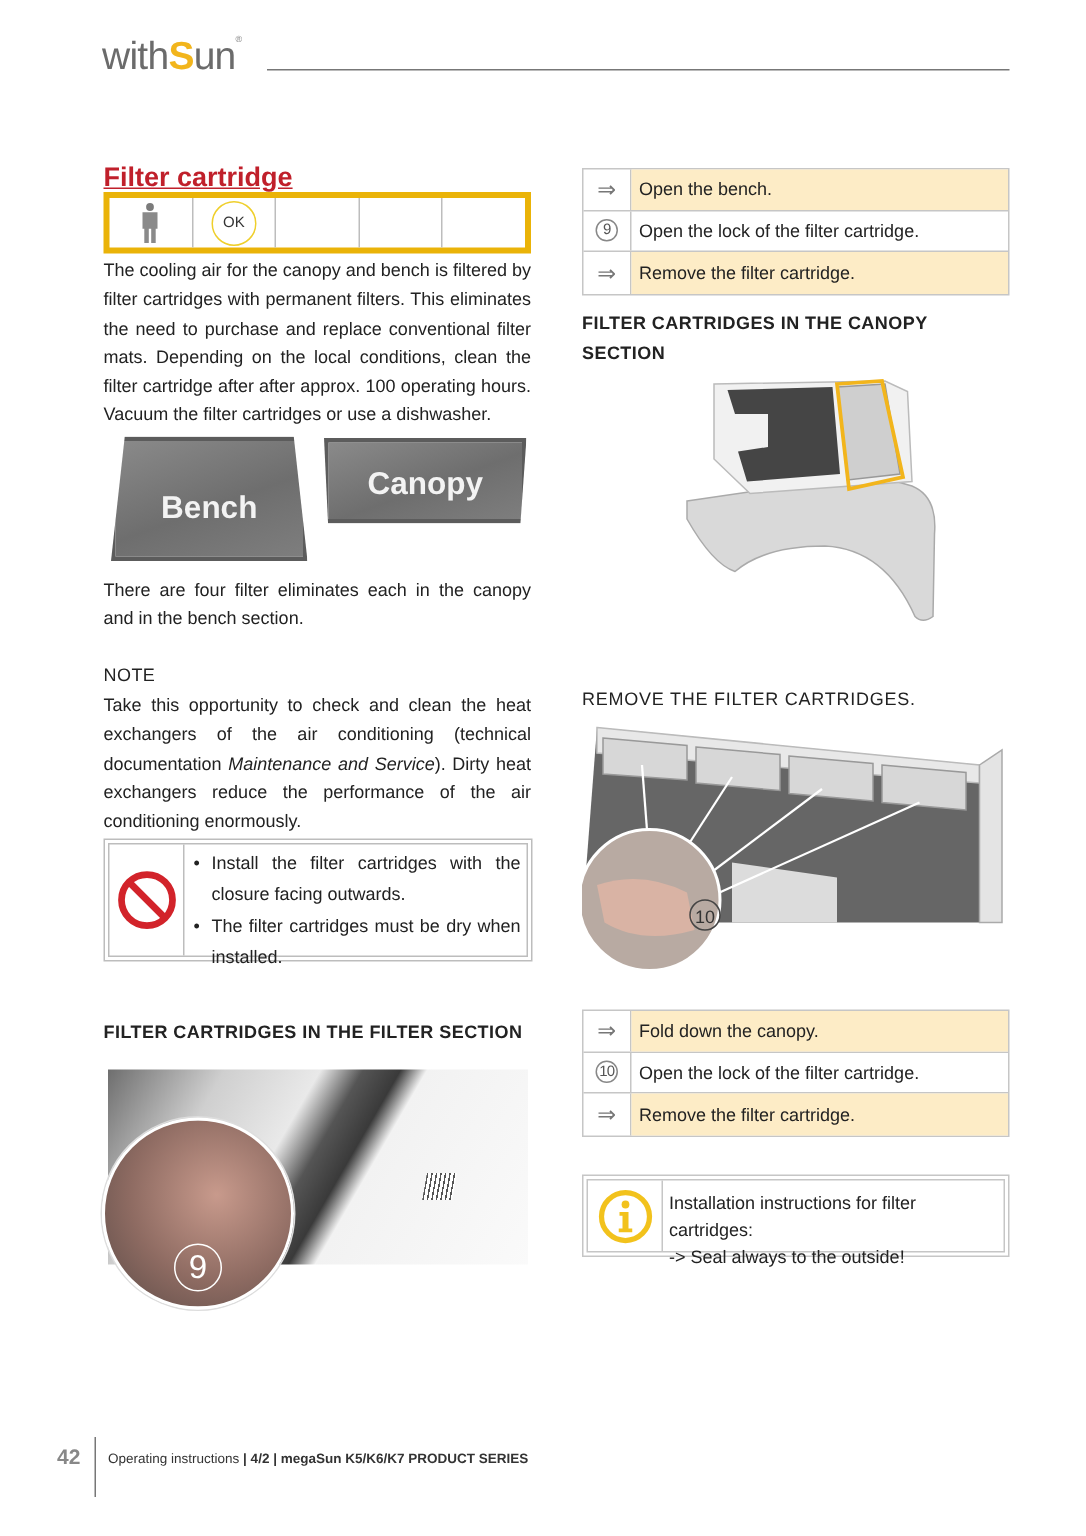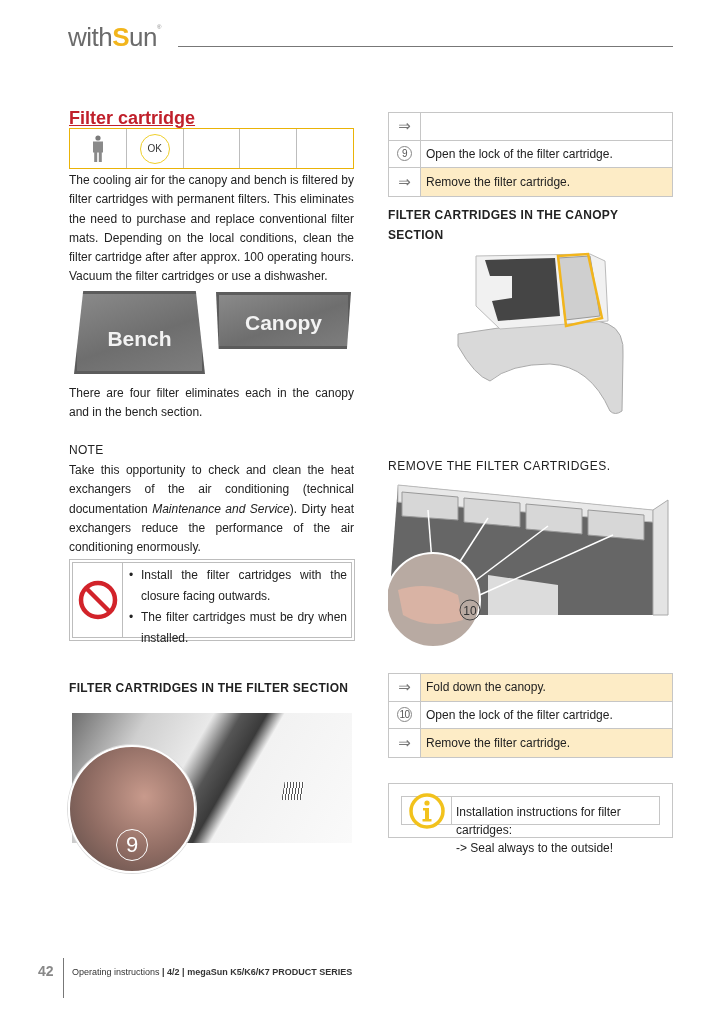--- a/index.html
+++ b/index.html
@@ -8,21 +8,21 @@
   .abs { position: absolute; }
 
   
   .logo { left: 68px; top: 22px; font-size: 26px; letter-spacing: -0.5px; color: #6b6b6b; font-family: "Liberation Sans", sans-serif; }
   .logo .sun { color: #f2b51c; font-weight: bold; }
   .logo .reg { font-size: 6px; vertical-align: top; position: relative; top: 2px; color: #888; }
   .header-rule { left: 178px; top: 46px; width: 495px; height: 1px; background: #777; }
 
   
   .sec-title { left: 69px; top: 108px; font-size: 18px; font-weight: bold; color: #c0202b; text-decoration: underline; }
-  .sym-table { left: 69px; top: 128px; width: 285px; height: 41px; display: flex; border: 1px solid #eab308; }
+  .sym-table { left: 69px; top: 128px; width: 285px; height: 41px; display: flex; border: 4px solid #eab308; }
   .sym-cell { flex: 1; border-right: 1px solid #bdbdbd; display: flex; align-items: center; justify-content: center; }
   .sym-cell:last-child { border-right: none; }
   .ok-badge { width: 30px; height: 30px; border-radius: 50%; border: 1.5px solid #efcf2b; font-size: 10px; display: flex; align-items: center; justify-content: center; color: #333; }
 
   .para { font-size: 12px; line-height: 19.3px; text-align: justify; color: #222; }
   .p1 { left: 69px; top: 171px; width: 285px; }
   .p2 { left: 69px; top: 384px; width: 285px; }
   .note-label { left: 69px; top: 443px; font-size: 12px; letter-spacing: 0.3px; }
   .p3 { left: 69px; top: 461px; width: 285px; }
 
@@ -54,21 +54,21 @@
   .num-circle { width: 15px; height: 15px; border: 1px solid #888; border-radius: 50%; font-size: 10px; display: flex; align-items: center; justify-content: center; color: #555; letter-spacing: -0.5px; }
   .t1 { left: 388px; top: 112px; }
   .t2 { left: 388px; top: 673px; }
 
   .h-canopy { left: 388px; top: 205px; width: 285px; }
   .h-remove { left: 388px; top: 459px; font-size: 12px; letter-spacing: 0.5px; }
 
   .canopy-drawing { left: 440px; top: 246px; width: 200px; height: 170px; }
   .remove-drawing { left: 388px; top: 480px; width: 285px; height: 180px; }
 
-  .info-box { left: 388px; top: 783px; width: 285px; height: 55px; border: 1px solid #c6c6c6; padding: 12px; }
+  .info-box { left: 388px; top: 783px; width: 285px; height: 55px; border: 1px solid #c6c6c6; padding: 2px; }
   .info-inner { display: flex; width: 100%; height: 100%; border: 1px solid #c6c6c6; }
   .info-icon-cell { width: 50px; border-right: 1px solid #c6c6c6; display: flex; align-items: center; justify-content: center; }
   .info-text { flex: 1; padding: 6px 2px 0 4px; font-size: 12px; line-height: 18px; }
 
   
   .page-num { left: 38px; top: 963px; font-size: 14px; font-weight: bold; color: #888; }
   .footer-rule { left: 63px; top: 958px; width: 1px; height: 40px; background: #777; }
   .footer-text { left: 72px; top: 967px; font-size: 9px; color: #333; }
   .footer-text b { font-weight: bold; }
 </style>
@@ -135,20 +135,21 @@
 <div class="abs sub-heading h-bench">FILTER CARTRIDGES IN THE FILTER SECTION</div>
 <div class="abs bench-photo"></div>
 <div class="abs barcode"></div>
 <div class="abs bench-zoom">
   <div class="circle-num-w">9</div>
 </div>
 
 <div class="abs step-table t1">
   <div class="step-row hl">
     <div class="step-sym">⇒</div>
+    <div class="step-text">Open the bench.</div>
   </div>
   <div class="step-row">
     <div class="step-sym">
         <span class="num-circle">9</span>
       </div>
     <div class="step-text">Open the lock of the filter cartridge.</div>
   </div>
   <div class="step-row hl">
     <div class="step-sym">⇒</div>
     <div class="step-text">Remove the filter cartridge.</div>

